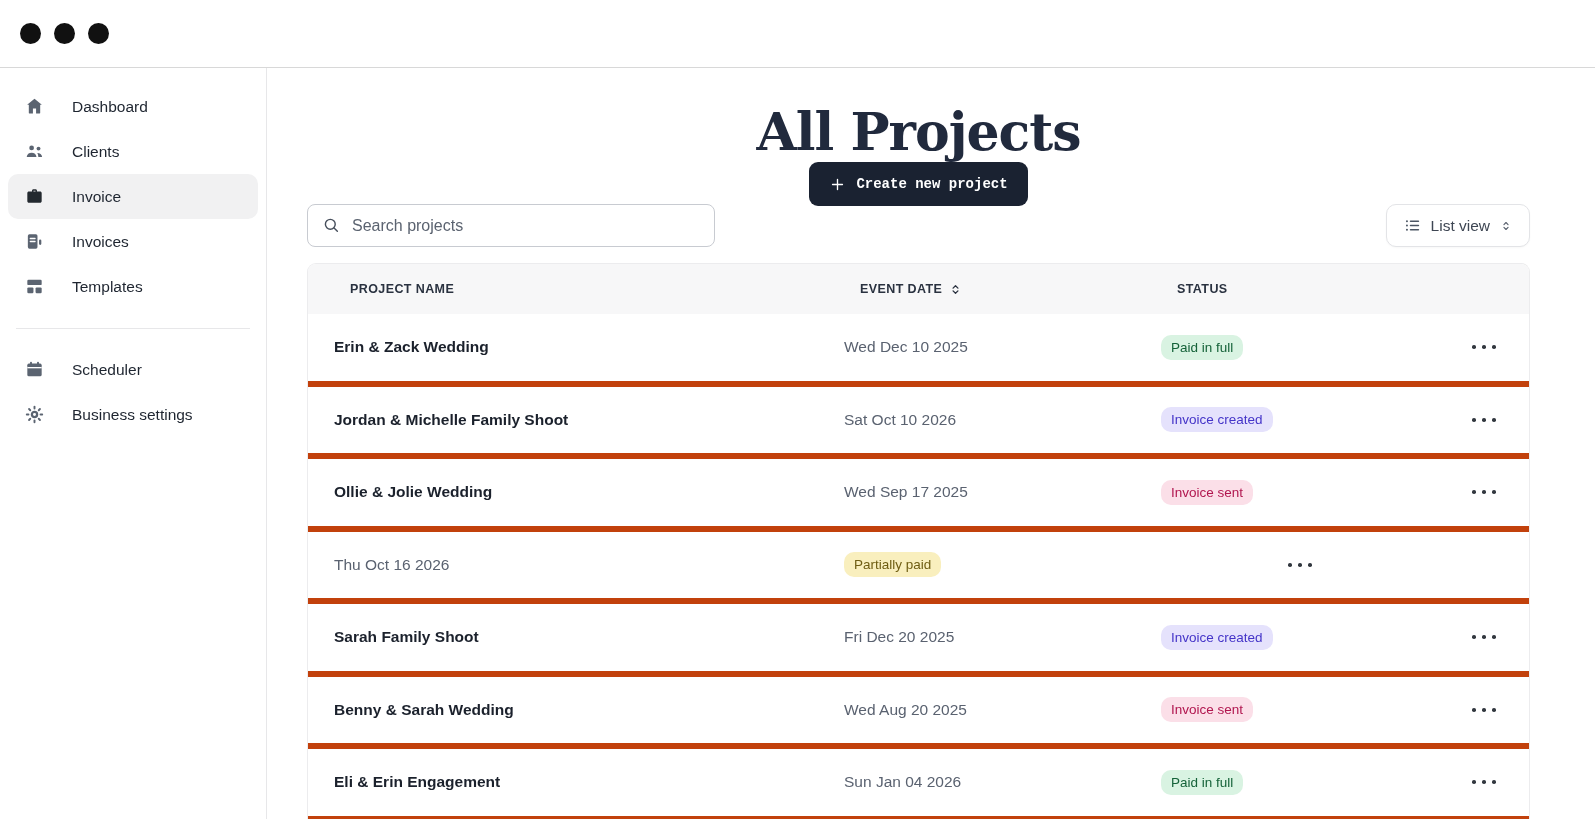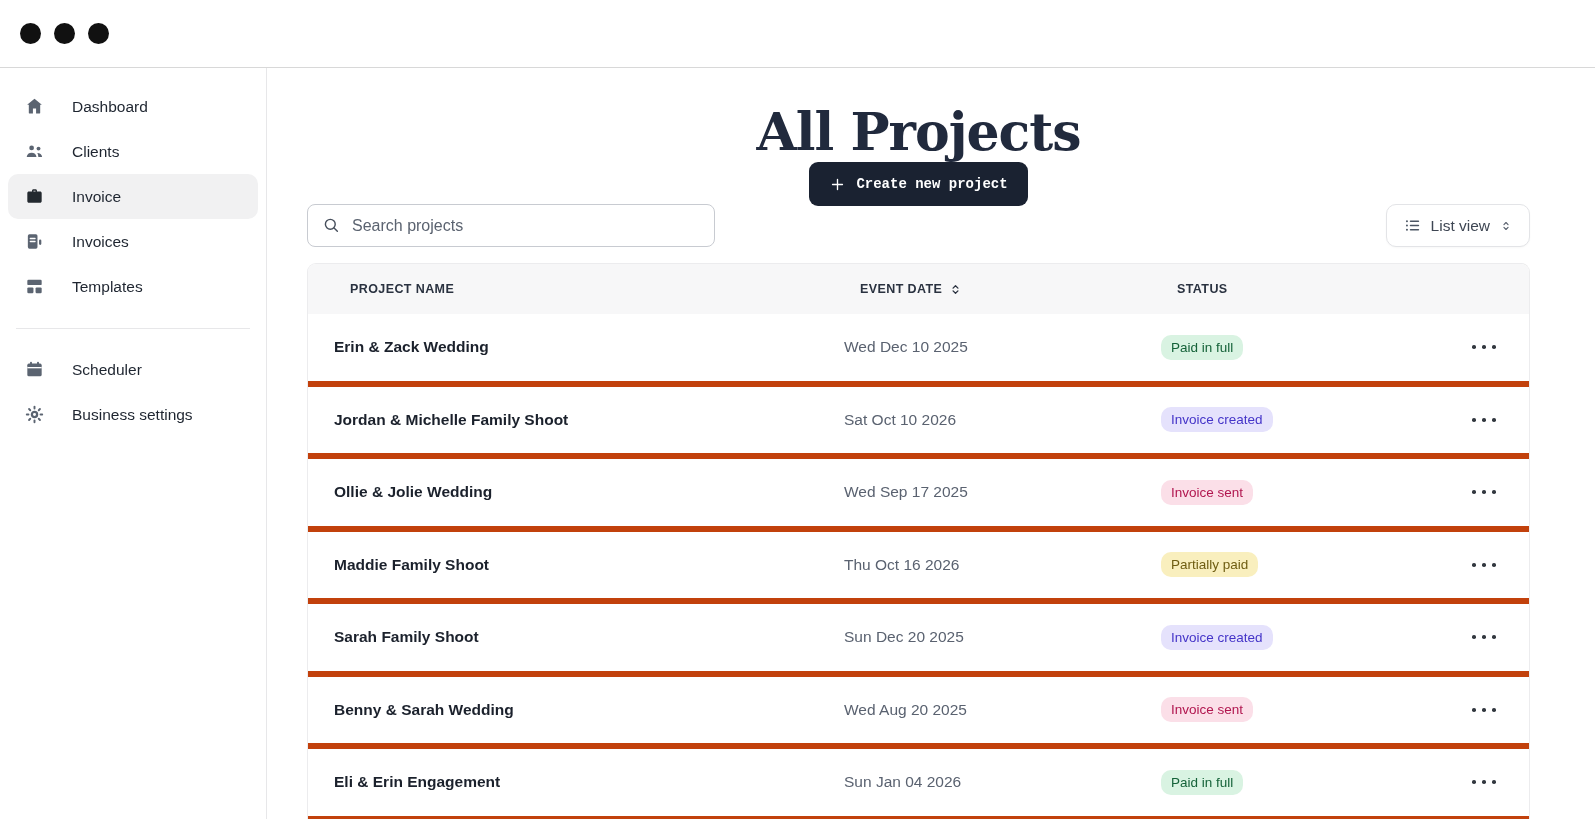--- a/index.html
+++ b/index.html
@@ -249,34 +249,33 @@
             <div class="td td-status"><span class="badge badge-invoice-sent">Invoice sent</span></div>
             <div class="td td-actions">
               <button class="dots-btn">
                 <i></i>
                 <i></i>
                 <i></i>
               </button>
             </div>
           </div>
           <div class="tr">
-            <div class="td td-name">Maddie Family Shoot</div>
             <div class="td td-date">Thu Oct 16 2026</div>
             <div class="td td-status"><span class="badge badge-partially-paid">Partially paid</span></div>
             <div class="td td-actions">
               <button class="dots-btn">
                 <i></i>
                 <i></i>
                 <i></i>
               </button>
             </div>
           </div>
           <div class="tr">
             <div class="td td-name">Sarah Family Shoot</div>
-            <div class="td td-date">Sun Dec 20 2025</div>
+            <div class="td td-date">Fri Dec 20 2025</div>
             <div class="td td-status"><span class="badge badge-invoice-created">Invoice created</span></div>
             <div class="td td-actions">
               <button class="dots-btn">
                 <i></i>
                 <i></i>
                 <i></i>
               </button>
             </div>
           </div>
           <div class="tr">

